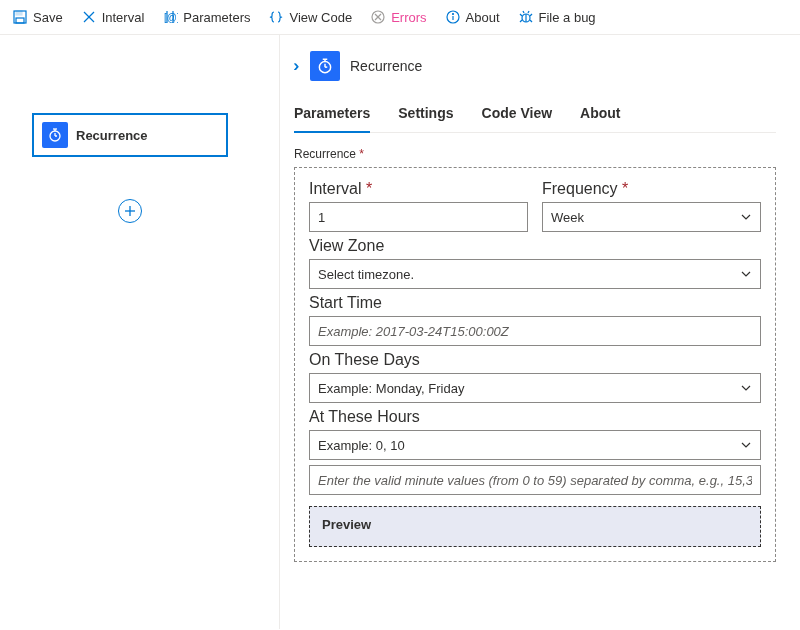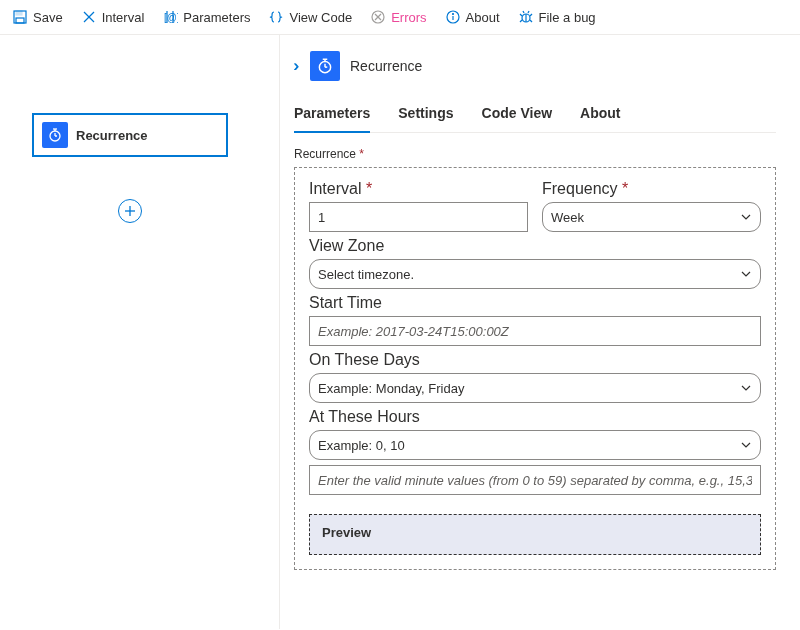--- a/index.html
+++ b/index.html
@@ -141,28 +141,28 @@
     align-items: center;
     justify-content: space-between;
     background: #fff;
     color: #323130;
   }
   input.control {
     font-family: inherit;
     outline: none;
   }
   input.control::placeholder { color: #605e5c; font-style: italic; }
-  .control.select { cursor: pointer; border-radius: 11px; }
+  .control.select { cursor: pointer; }
   .chev { margin-left: 8px; display:inline-flex; }
   .chev svg { width:12px; height:12px; }
   .preview {
     border: 1px dashed #323130;
     background: #e7e9f3;
     padding: 10px 12px;
-    margin-top: 14px;
+    margin-top: 6px;
   }
   .preview .pv-title { font-weight: 600; margin-bottom: 4px; }
 </style>
 </head>
 <body>
 
 <div class="toolbar">
   <div class="toolbar-item">
     <span class="tb-icon">
       <svg viewBox="0 0 16 16" fill="none" stroke="#0078d4" stroke-width="1.2">

